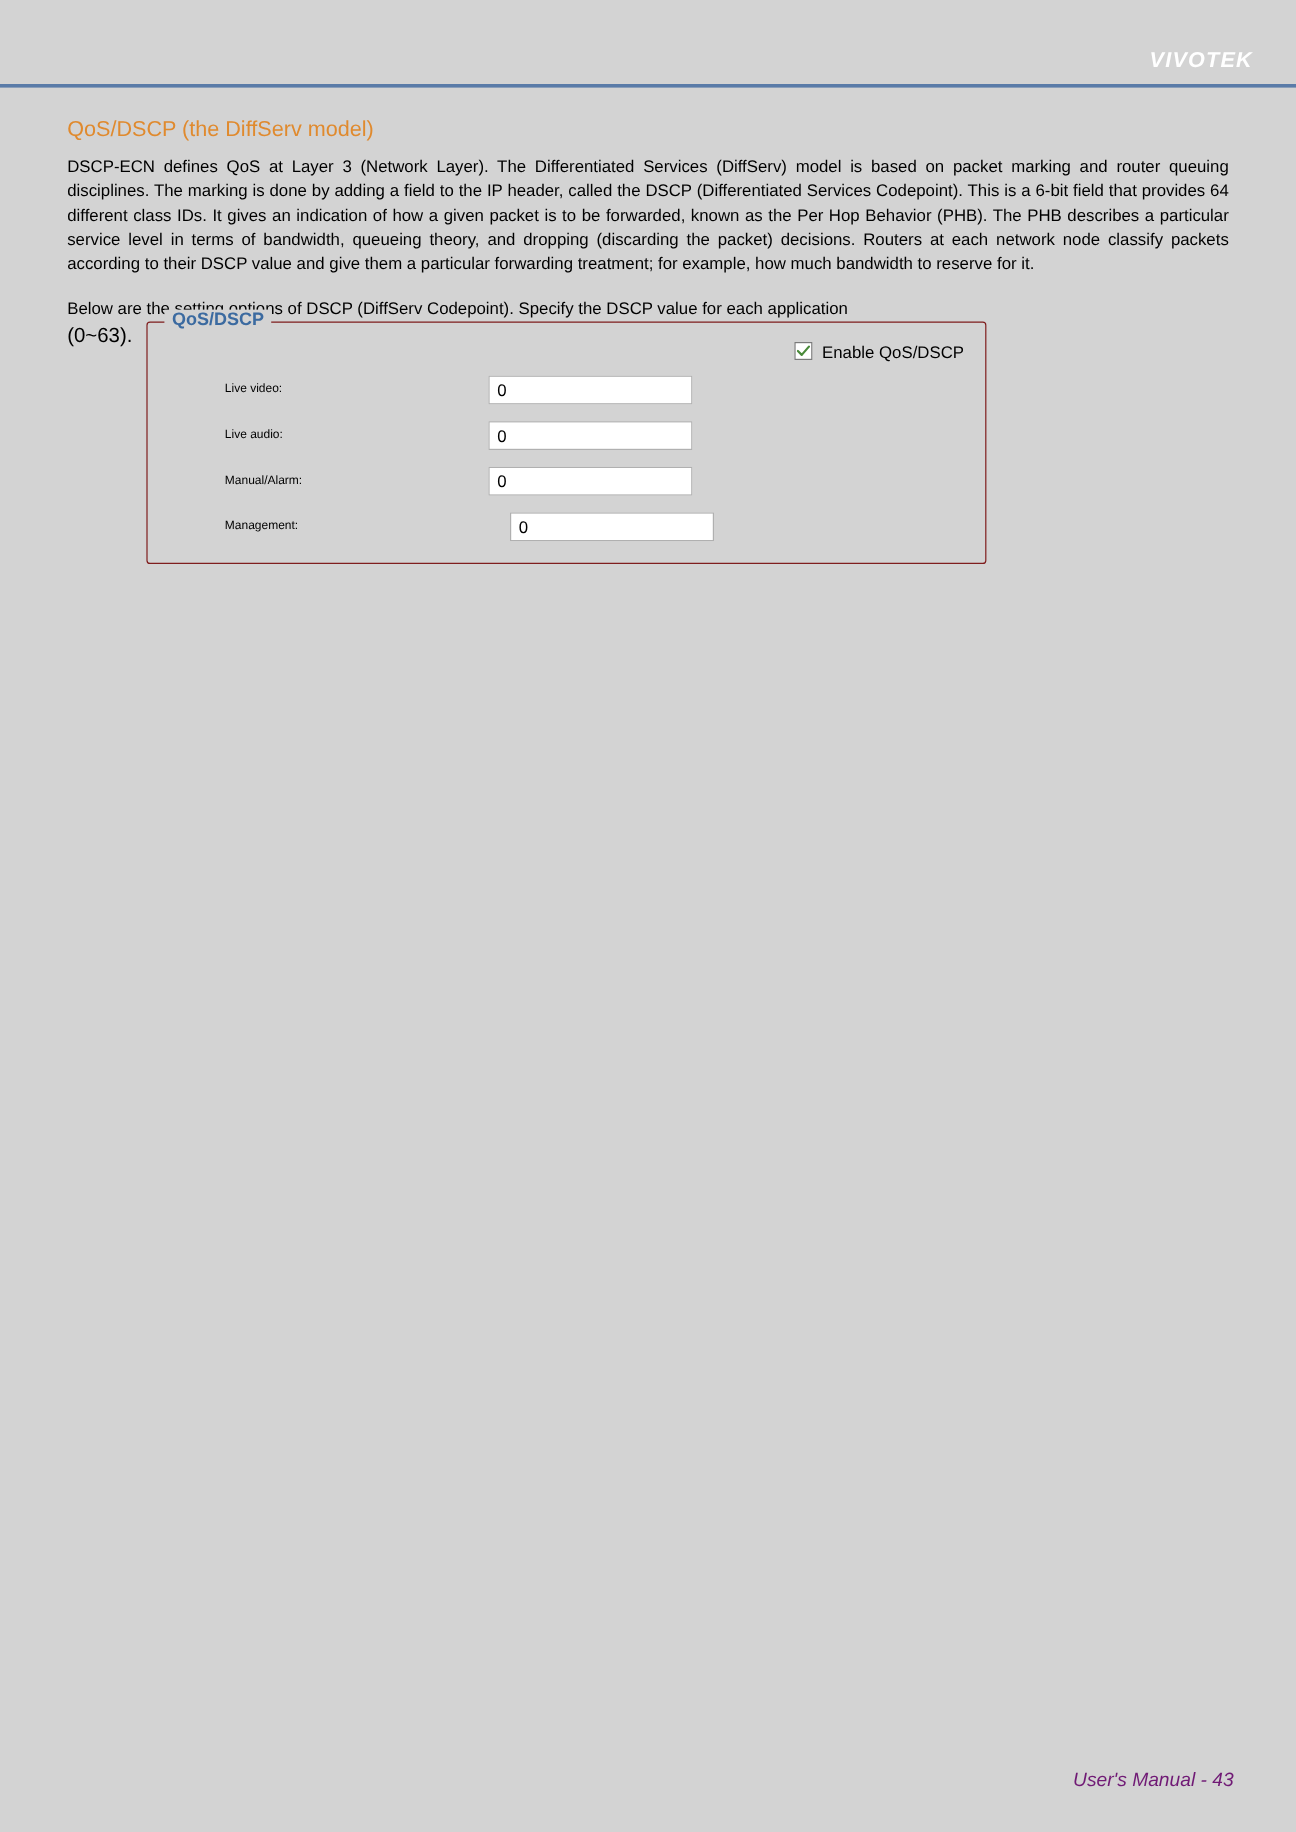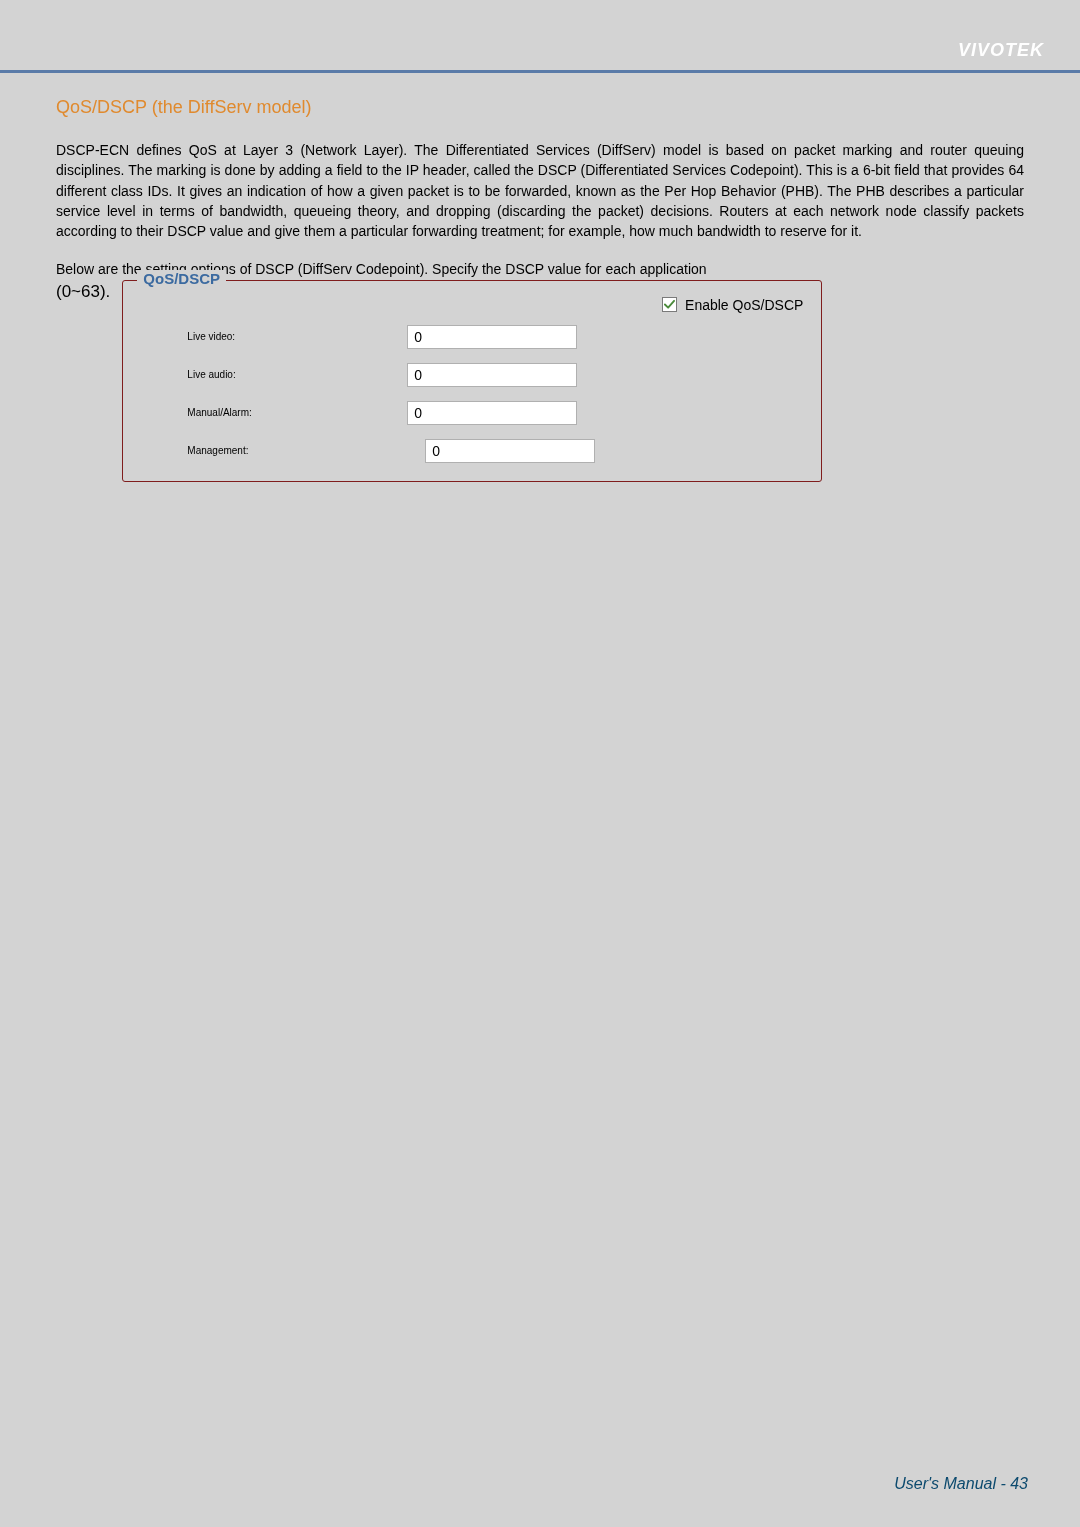--- a/index.html
+++ b/index.html
@@ -40,21 +40,21 @@
       height: 3px;
       background: #5a7ba8;
     }
     .content-area {
       padding: 24px 56px 0 56px;
     }
     .section-title {
       color: #e08a2e;
       font-size: 18px;
       font-weight: normal;
-      margin-bottom: 22px;
+      margin-bottom: 10px;
     }
     .body-para {
       color: #000000;
       font-size: 14px;
       line-height: 1.45;
       text-align: justify;
       margin-bottom: 18px;
     }
     .settings-wrap {
       display: flex;
@@ -130,21 +130,21 @@
       background: #ffffff;
       font-size: 14px;
       color: #000;
       padding: 0 6px;
       outline: none;
     }
     .footer {
       position: absolute;
       bottom: 34px;
       right: 52px;
-      color: #0c4a6e;
+      color: #701a75;
       font-style: italic;
       font-size: 16px;
     }
   </style>
 </head>
 <body>
 
 <div class="header-band"></div>
 <div class="brand-bar">
   <span class="brand-text">VIVOTEK</span>

